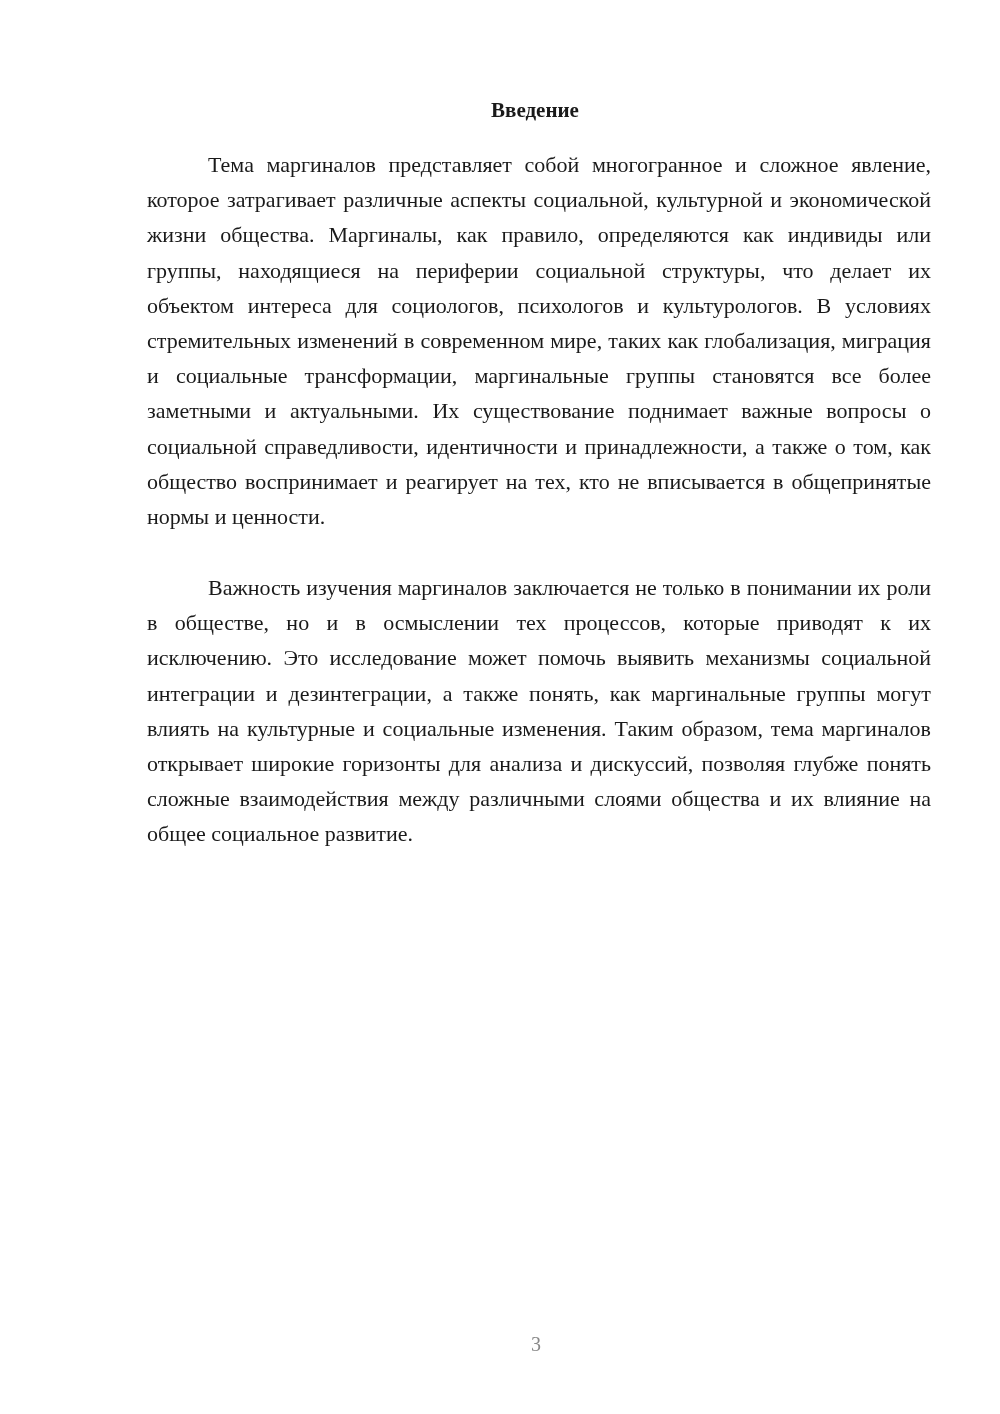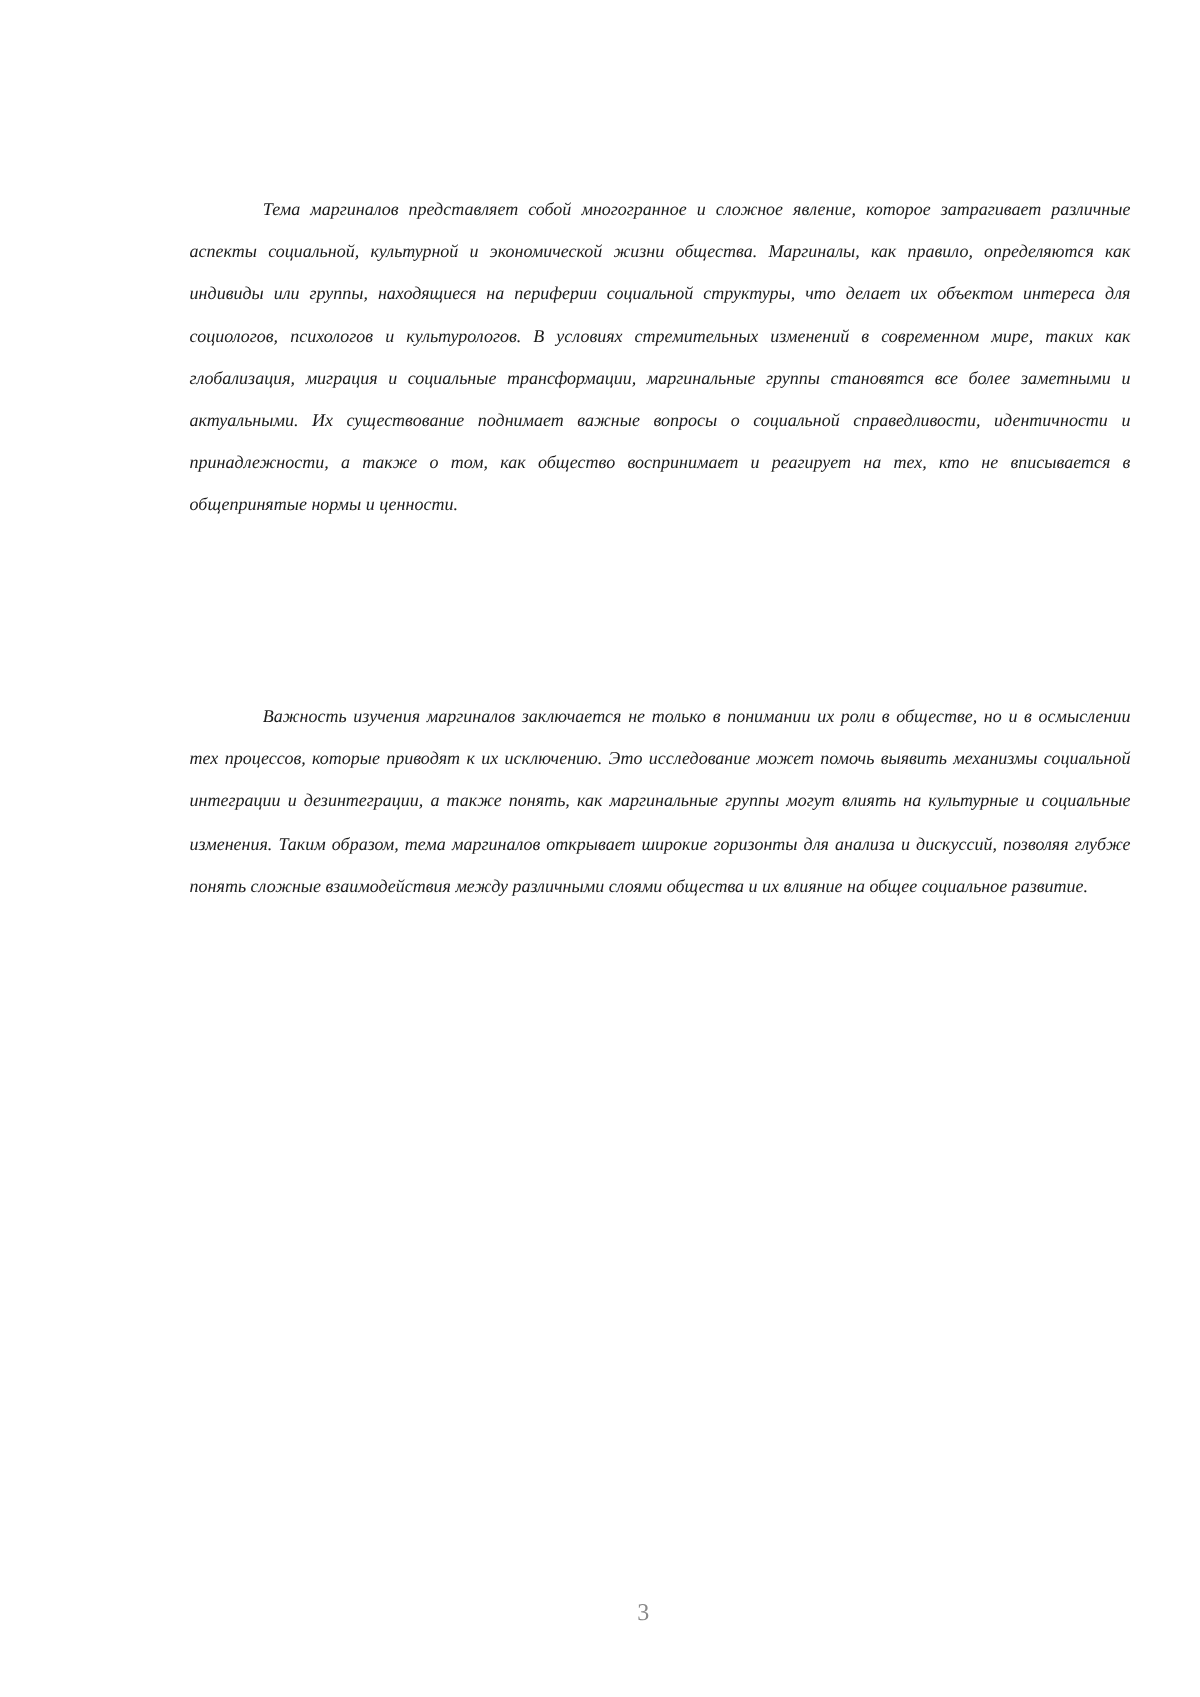--- a/index.html
+++ b/index.html
@@ -29,42 +29,42 @@
       text-align: center;
       font-weight: bold;
       font-size: 21px;
       line-height: 28px;
       margin: 0;
     }
     .para {
       position: absolute;
       left: 143px;
       width: 784px;
-      margin: 15px;
-      font-size: 15px;
+      margin: 4px;
+      font-size: 22px;
       line-height: 35.2px;
       text-align: justify;
       text-indent: 61px;
-      font-style: italic;
     }
     .para-1 { top: 143px; }
     .para-2 { top: 566px; }
     .page-number {
       position: absolute;
       top: 1333px;
       left: 0;
       width: 1072px;
       text-align: center;
       font-size: 20px;
       color: #888888;
     }
   </style>
 </head>
 <body>
 
 <div class="page">
+  <h1 class="title">Введение</h1>
 
   <p class="para para-1">Тема маргиналов представляет собой многогранное и сложное явление, которое затрагивает различные аспекты социальной, культурной и экономической жизни общества. Маргиналы, как правило, определяются как индивиды или группы, находящиеся на периферии социальной структуры, что делает их объектом интереса для социологов, психологов и культурологов. В условиях стремительных изменений в современном мире, таких как глобализация, миграция и социальные трансформации, маргинальные группы становятся все более заметными и актуальными. Их существование поднимает важные вопросы о социальной справедливости, идентичности и принадлежности, а также о том, как общество воспринимает и реагирует на тех, кто не вписывается в общепринятые нормы и ценности.</p>
 
   <p class="para para-2">Важность изучения маргиналов заключается не только в понимании их роли в обществе, но и в осмыслении тех процессов, которые приводят к их исключению. Это исследование может помочь выявить механизмы социальной интеграции и дезинтеграции, а также понять, как маргинальные группы могут влиять на культурные и социальные изменения. Таким образом, тема маргиналов открывает широкие горизонты для анализа и дискуссий, позволяя глубже понять сложные взаимодействия между различными слоями общества и их влияние на общее социальное развитие.</p>
 
   <div class="page-number">3</div>
 </div>
 
 </body></html>

